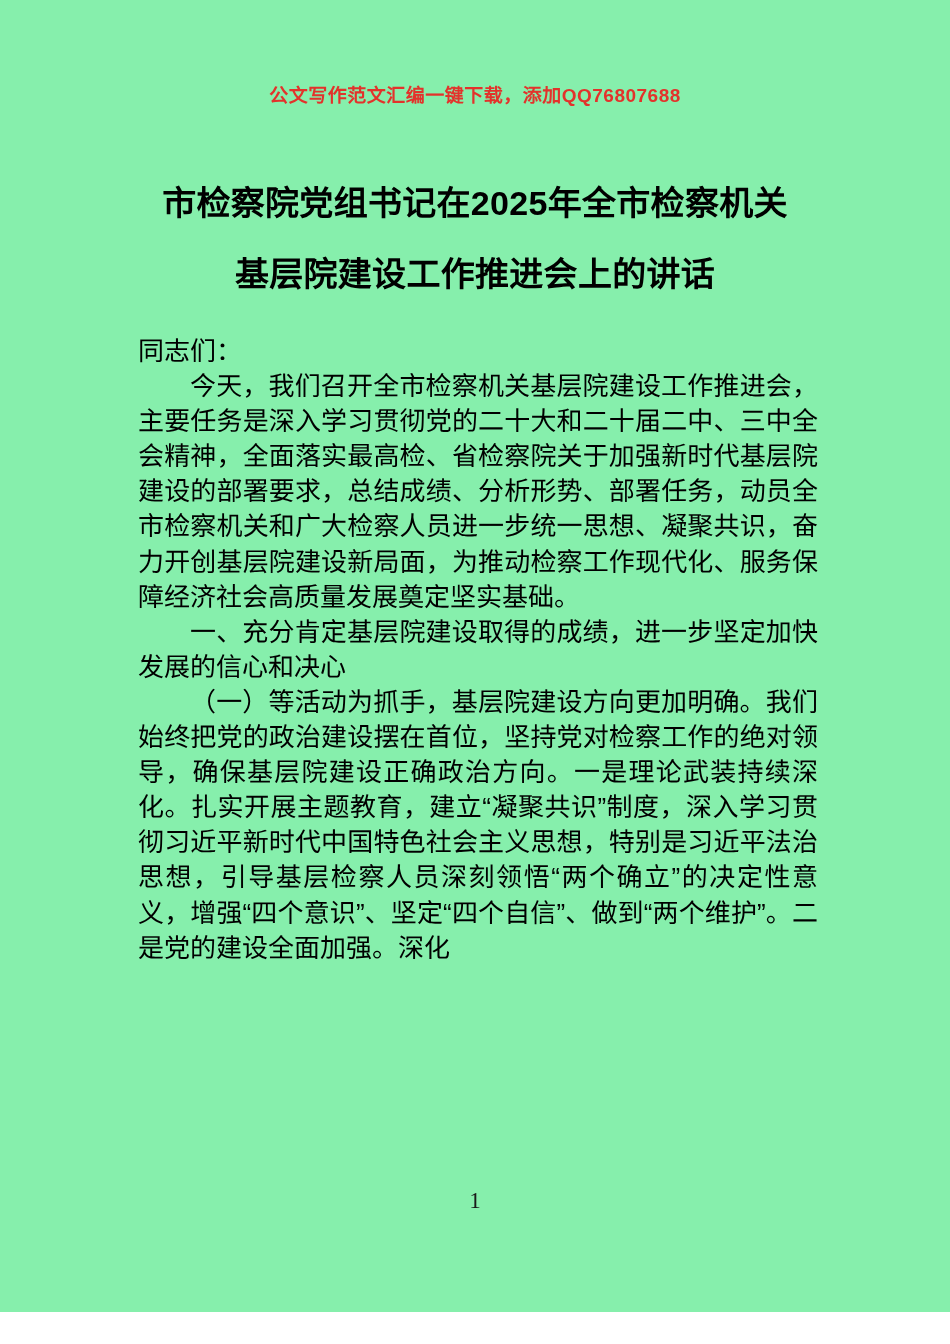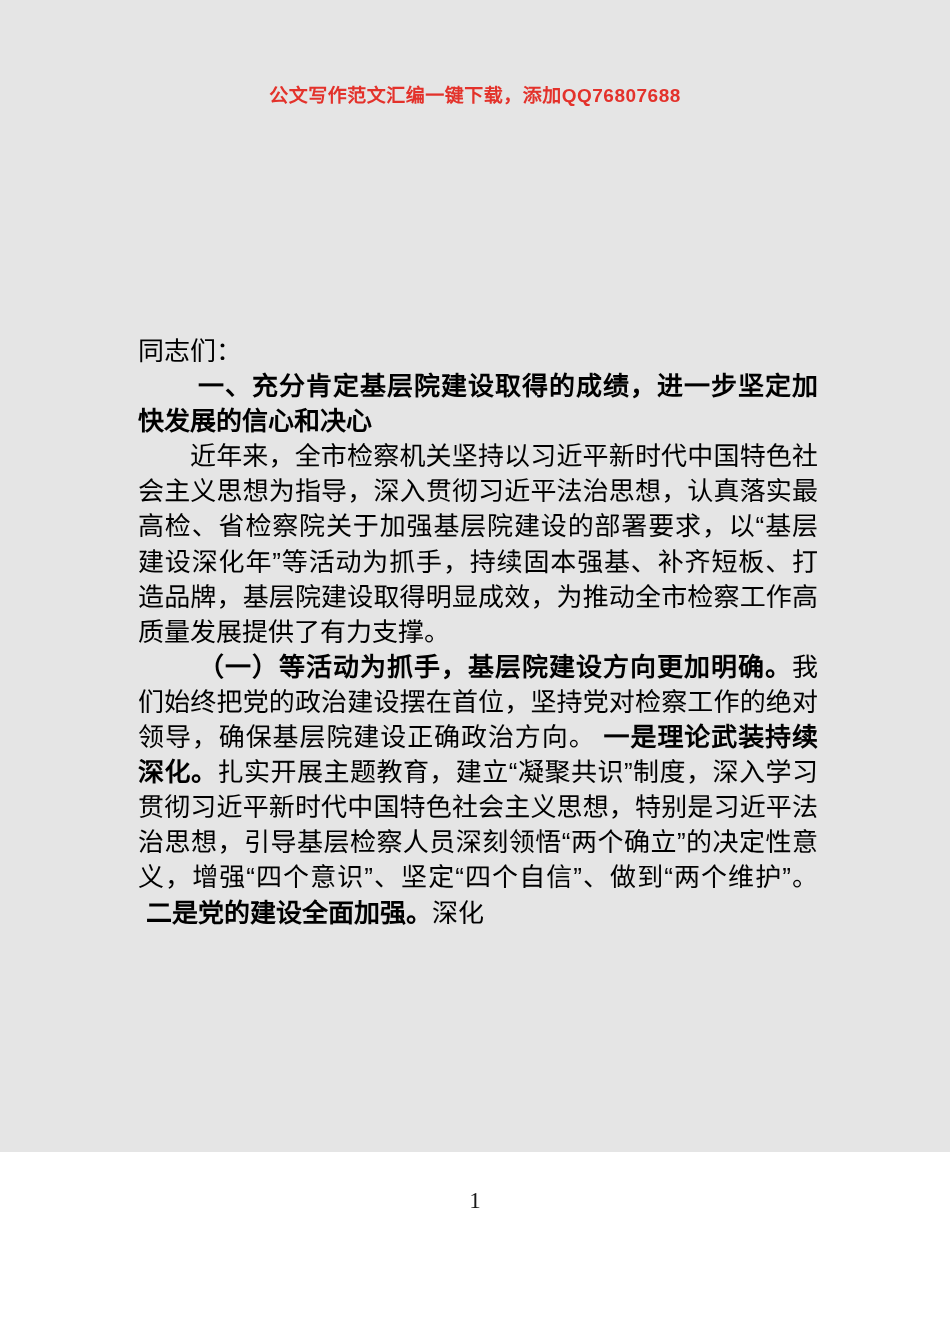--- a/index.html
+++ b/index.html
@@ -13,23 +13,23 @@
     height: 1344px;
     overflow: hidden;
     font-family: "Liberation Sans", "DejaVu Sans", sans-serif;
     color: #000000;
     -webkit-font-smoothing: antialiased;
   }
 
   .page {
     position: relative;
     width: 950px;
-    height: 1152px;
+    height: 1312px;
     box-sizing: border-box;
-    background: #e5e5e5;
+    background: #86efac;
   }
 
   
   .promo-header {
     position: absolute;
     top: 80px;
     left: 0;
     width: 950px;
     text-align: center;
     font-size: 19px;
@@ -72,22 +72,21 @@
     color: #000000;
     word-break: break-all;
   }
 
   .para.indent {
     text-indent: 2em;
   }
 
   .para b,
   .para .bold {
-    font-weight: 700;
-    margin-left: 8px;
+    font-weight: 400;
   }
 
   
   .page-number {
     position: absolute;
     top: 1188px;
     left: 0;
     width: 950px;
     text-align: center;
     font-size: 23px;
@@ -95,25 +94,29 @@
     color: #1a1a1a;
   }
 </style>
 </head>
 <body>
 
 <div class="page">
 
   <div class="promo-header">公文写作范文汇编一键下载，添加QQ76807688</div>
 
+  <div class="doc-title">
+    <div>市检察院党组书记在2025年全市检察机关</div>
+    <div>基层院建设工作推进会上的讲话</div>
+  </div>
 
   <div class="body-content">
     <p class="para">同志们：</p>
     <div>
+        <p class="para indent"><span>今天，我们召开全市检察机关基层院建设工作推进会，主要任务是深入学习贯彻党的二十大和二十届二中、三中全会精神，全面落实最高检、省检察院关于加强新时代基层院建设的部署要求，总结成绩、分析形势、部署任务，动员全市检察机关和广大检察人员进一步统一思想、凝聚共识，奋力开创基层院建设新局面，为推动检察工作现代化、服务保障经济社会高质量发展奠定坚实基础。</span></p>
         <p class="para indent"><span class="bold">一、充分肯定基层院建设取得的成绩，进一步坚定加快发展的信心和决心</span></p>
-        <p class="para indent"><span>近年来，全市检察机关坚持以习近平新时代中国特色社会主义思想为指导，深入贯彻习近平法治思想，认真落实最高检、省检察院关于加强基层院建设的部署要求，以“基层建设深化年”等活动为抓手，持续固本强基、补齐短板、打造品牌，基层院建设取得明显成效，为推动全市检察工作高质量发展提供了有力支撑。</span></p>
         <p class="para indent"><span class="bold">（一）等活动为抓手，基层院建设方向更加明确。</span><span>我们始终把党的政治建设摆在首位，坚持党对检察工作的绝对领导，确保基层院建设正确政治方向。</span><span class="bold">一是理论武装持续深化。</span><span>扎实开展主题教育，建立“凝聚共识”制度，深入学习贯彻习近平新时代中国特色社会主义思想，特别是习近平法治思想，引导基层检察人员深刻领悟“两个确立”的决定性意义，增强“四个意识”、坚定“四个自信”、做到“两个维护”。</span><span class="bold">二是党的建设全面加强。</span><span>深化</span></p>
       </div>
   </div>
 
   <div class="page-number">1</div>
 
 </div>
 
 </body></html>

